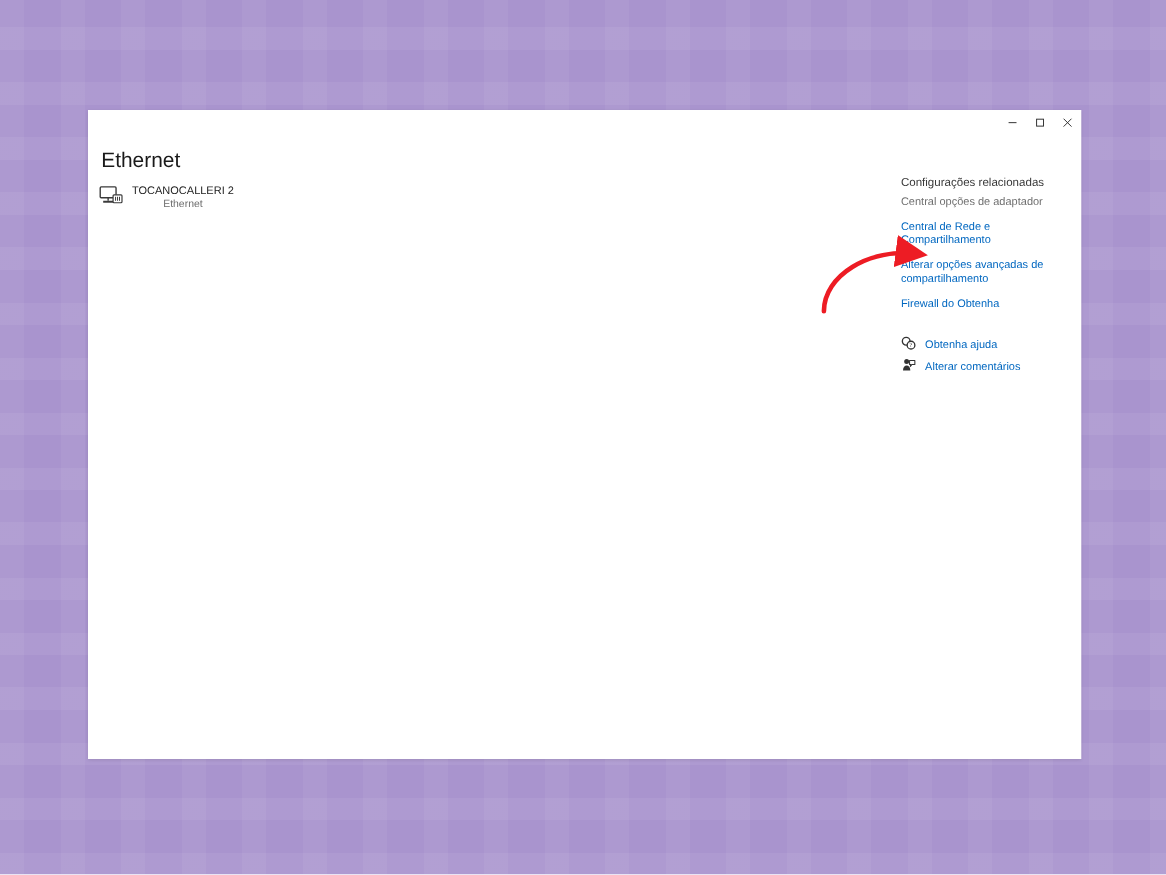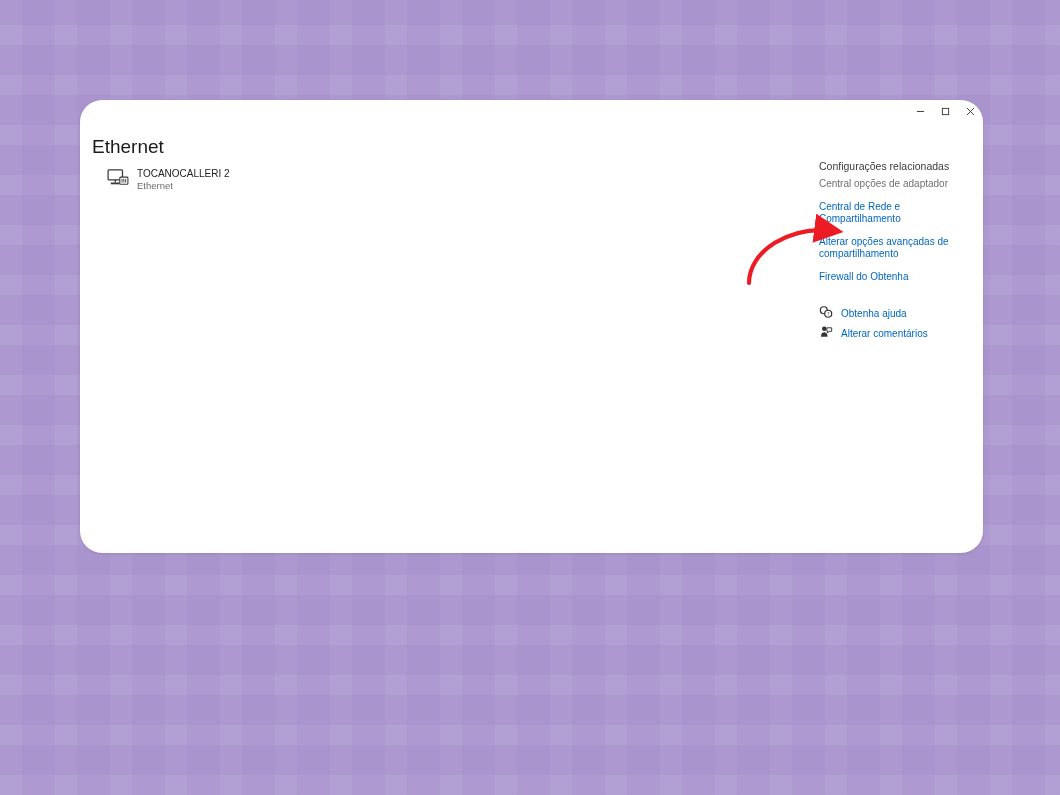--- a/index.html
+++ b/index.html
@@ -33,24 +33,23 @@
           rgba(255,255,255,0)    55px
         );
       position: relative;
     }
 
     .window {
       position: absolute;
       left: 80px;
       top: 100px;
       width: 903px;
-      height: 453px;
+      height: 590px;
       background: #ffffff;
       box-shadow: 0 1px 3px rgba(0,0,0,0.1);
-      border-radius: 22px;
     }
 
     
     .titlebar {
       position: absolute;
       top: 0;
       right: 0;
       height: 22px;
       display: flex;
       align-items: center;
@@ -72,24 +71,25 @@
       left: 12px;
       top: 36px;
       font-size: 19px;
       font-weight: 400;
       color: #1a1a1a;
     }
 
     
     .net-item {
       position: absolute;
-      left: 27px;
+      left: 10px;
       top: 68px;
       display: flex;
       align-items: flex-start;
+      text-align: center;
     }
     .net-icon {
       width: 22px;
       height: 18px;
       margin-right: 8px;
       margin-top: 1px;
       flex-shrink: 0;
     }
     .net-name {
       font-size: 10px;

